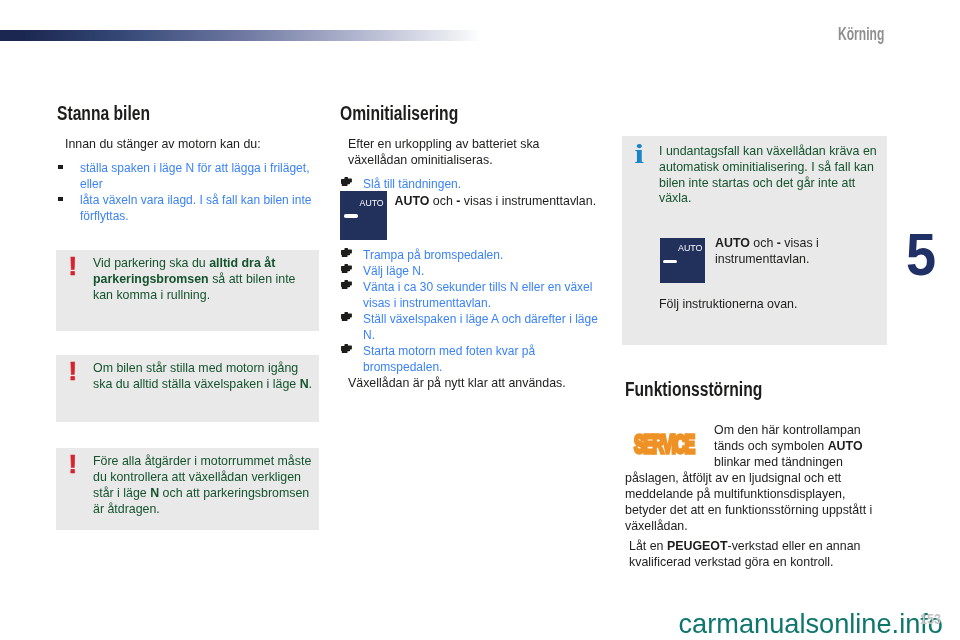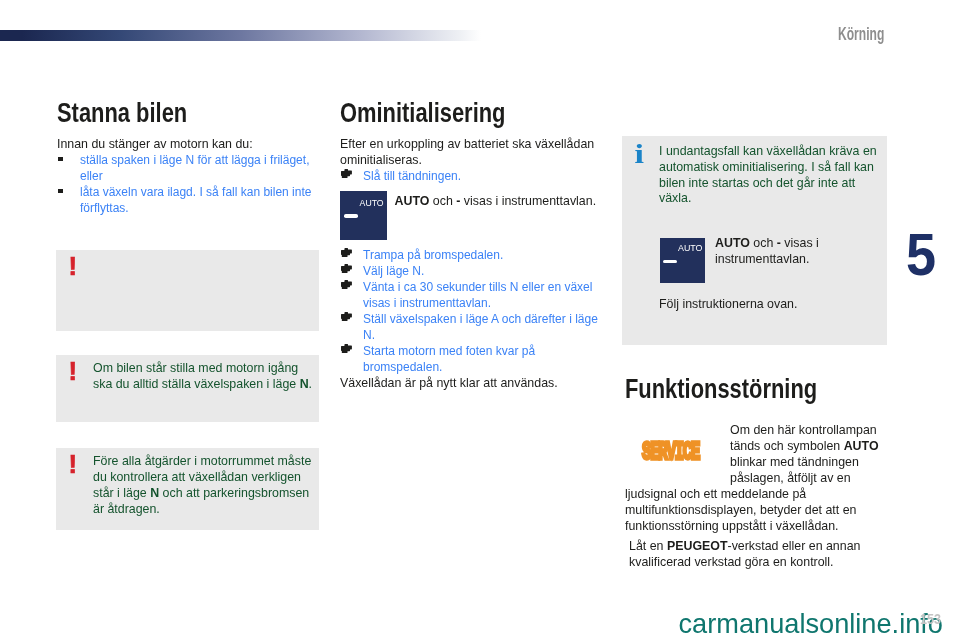--- a/index.html
+++ b/index.html
@@ -19,25 +19,25 @@
   .chapnum{position:absolute;left:906.4px;top:227.2px;font-size:60px;font-weight:bold;
            color:#1e3066;line-height:55px;letter-spacing:0px;
            display:inline-block;transform:scaleX(.90);transform-origin:left top;}
 
   
   .col{position:absolute;}
   .col-a{left:57px;top:102px;width:264px;}
   .col-b{left:340px;top:102px;width:262px;}
   .col-c{left:622px;top:98px;width:264px;}
 
-  h2{font-size:28px;font-weight:bold;color:#1d1d1b;margin:0;padding:0;
+  h2{font-size:20px;font-weight:bold;color:#1d1d1b;margin:0;padding:0;
      line-height:22px;letter-spacing:0px;height:22px;}
   h2 span{display:inline-block;transform:scaleX(.782);transform-origin:left center;}
 
-  .body-txt{font-size:12.4px;color:#1d1d1b;line-height:16px;margin:0;padding:0;}
+  .body-txt{font-size:12.4px;color:#1d1d1b;line-height:16px;margin:8px;padding:0;}
   .body-txt b{font-weight:bold;}
 
   
   ul{margin:0;padding:0;list-style:none;}
   li{position:relative;padding-left:23px;font-size:12px;color:#3b82f6;line-height:16px;}
   li .sq{position:absolute;left:1px;top:4.5px;width:4.6px;height:4.6px;background:#1d1d1b;}
   li .hand{position:absolute;left:1px;top:0.5px;width:11.2px;height:9.6px;line-height:0;}
 
   
   .wbox{position:absolute;background:#e9e9e9;box-sizing:border-box;}
@@ -91,21 +91,21 @@
   .wbox .itxt{top:8px;left:37px;right:10px;line-height:15.8px;}
   .ai-c{position:absolute;left:38.3px;top:102.1px;width:44.4px;height:45.1px;}
   .ai-c .lbl{left:17.7px;top:4.6px;font-size:8.9px;line-height:10px;letter-spacing:0px;}
   .ai-c .dash{left:3.2px;top:21.6px;width:13.8px;height:3.2px;border-radius:1.6px;}
   .tt-cap-c{position:absolute;left:93px;top:98.5px;width:162px;font-size:12.4px;
             color:#1d1d1b;line-height:16px;}
   .ifoot{position:absolute;left:37px;top:160px;font-size:12.4px;color:#1d1d1b;line-height:16px;}
 
   .col-c{left:625px;top:378px;width:262px;}
   .fault-wrap{position:relative;margin-top:22px;}
-  .svc-icon{position:relative;float:left;width:73px;height:32px;margin:16px;background:none;font-family:Liberation Mono, monospace;}
+  .svc-icon{position:relative;float:left;width:73px;height:32px;margin:8px;background:none;}
   .svc-lbl{position:absolute;left:1.2px;top:1px;font-size:26.4px;font-weight:bold;color:#ef9226;
            line-height:26px;letter-spacing:-2.4px;display:inline-block;white-space:nowrap;
            -webkit-text-stroke:3.4px #ef9226;transform:scaleX(.605);transform-origin:left top;}
   .fault{margin:0;padding-left:0;}
   .fault2{margin:4px;clear:both;}
 </style>
 </head>
 <body>
 
 <div class="page">
@@ -118,20 +118,21 @@
     <h2><span>Stanna bilen</span></h2>
     <p class="body-txt intro-a">Innan du stänger av motorn kan du:</p>
     <ul>
       <li><span class="sq"></span><span>ställa spaken i läge N för att lägga i friläget, eller</span></li>
       <li><span class="sq"></span><span>låta växeln vara ilagd. I så fall kan bilen inte förflyttas.</span></li>
     </ul>
   </div>
 
   <div class="wbox wbox1">
     <span class="bang">!</span>
+    <span class="wtxt"><span>Vid parkering ska du </span><b>alltid dra åt parkeringsbromsen</b><span> så att bilen inte kan komma i rullning.</span></span>
   </div>
   <div class="wbox wbox2">
     <span class="bang">!</span>
     <span class="wtxt"><span>Om bilen står stilla med motorn igång ska du alltid ställa växelspaken i läge </span><b>N</b><span>.</span></span>
   </div>
   <div class="wbox wbox3">
     <span class="bang">!</span>
     <span class="wtxt"><span>Före alla åtgärder i motorrummet måste du kontrollera att växellådan verkligen står i läge </span><b>N</b><span> och att parkeringsbromsen är åtdragen.</span></span>
   </div>
 

